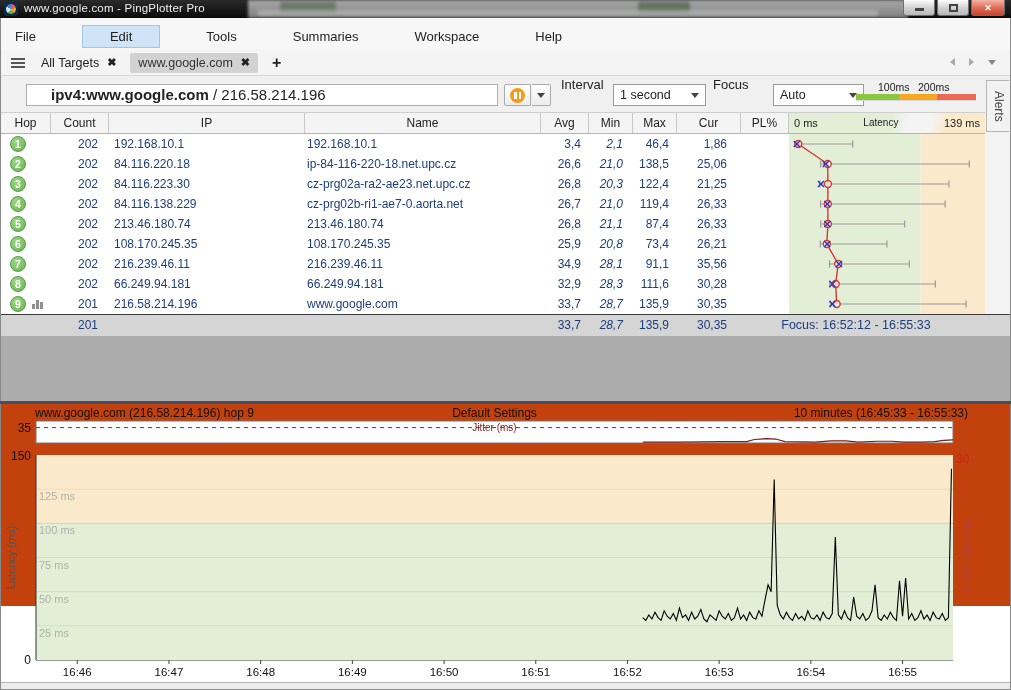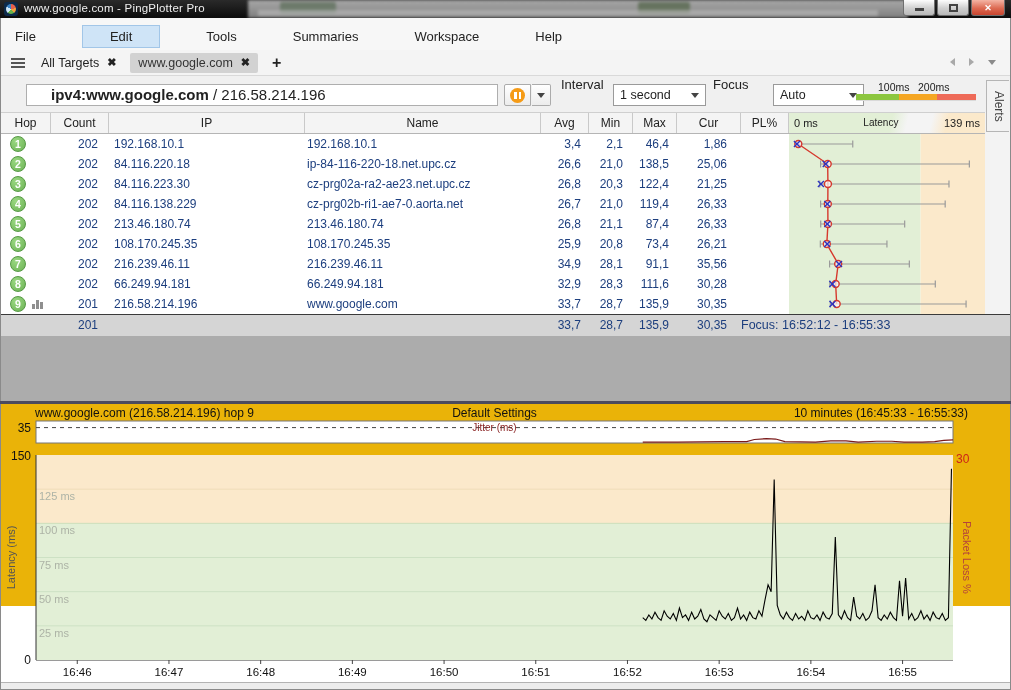--- a/index.html
+++ b/index.html
@@ -90,43 +90,43 @@
   .h-max{left:632px;width:44px} .h-cur{left:676px;width:64px} .h-pl{left:740px;width:48px}
   .h-lat { left:788px; width:196px; border-right:none; display:flex; justify-content:space-between; padding:0 5px;
            background:linear-gradient(103deg,#e2efd6 0%,#e2efd6 52%,#f4f4f4 60%,#f4f4f4 72%,#fbe9cb 80%); }
   .h-lat .hl-c { font-size:10px; }
   .h-lat .hl-s { font-size:11px; }
   .tbody { position:absolute; left:1px; top:134px; width:984px; height:180px; background:#fff; }
   .trow { position:relative; height:20px; }
   .c { position:absolute; top:0; height:20px; line-height:20px; font-size:12px; color:#1c3e7e; white-space:nowrap; }
   .c-count{left:50px;width:47px;text-align:right;} .c-ip{left:113px;width:188px;}
   .c-name{left:306px;width:232px;} .c-avg{left:540px;width:40px;text-align:right;}
-  .c-min{left:584px;width:38px;text-align:right;} .c-max{left:626px;width:42px;text-align:right;}
+  .c-min{left:584px;width:38px;text-align:right;font-style:italic;} .c-max{left:626px;width:42px;text-align:right;}
   .c-cur{left:668px;width:58px;text-align:right;} .c-pl{left:736px;width:48px;text-align:right;}
   .hopbadge { position:absolute; left:9px; top:2px; width:16px; height:16px; border-radius:50%;
               background:radial-gradient(circle at 35% 30%,#9ad882,#6cb254); border:1px solid #569a45;
               color:#fff; font-size:10.5px; font-weight:bold; text-align:center; line-height:15px; }
   .gicon { position:absolute; left:31px; top:5px; width:14px; height:10px; display:flex; align-items:flex-end; gap:1px; }
   .gicon b { width:3px; background:#8f8f8f; display:block; }
   .gicon b:nth-child(1){height:5px} .gicon b:nth-child(2){height:9px} .gicon b:nth-child(3){height:7px}
   .hop-lat-svg { position:absolute; left:789px; top:134px; z-index:2; }
   .rightstrip { position:absolute; left:985px; top:112px; width:25px; height:202px; background:#f3f3f3; }
 
   
   .tfoot { position:absolute; left:1px; top:314px; width:1009px; height:22px; background:#d5d5d5;
            border-top:1px solid #3a3a3a; }
   .tfoot .c { line-height:21px; }
   .c-rt { left:306px; width:232px; text-align:right; font-weight:bold; }
-  .c-focus { left:740px; width:230px; text-align:left; font-size:12.5px; }
+  .c-focus { left:740px; width:230px; text-align:center; font-size:12.5px; }
 
   .graygap { position:absolute; left:1px; top:336px; width:1009px; height:65px; background:#acacac; }
   .darkstrip { position:absolute; left:0; top:401px; width:1011px; height:3px; background:#4b4b5e; }
 
   
-  .lower { position:absolute; left:1px; top:404px; width:1009px; height:202px; background:#eab308; }
+  .lower { position:absolute; left:1px; top:404px; width:1009px; height:202px; background:#c2410c; }
   .low-title { position:absolute; top:2px; font-size:12px; color:#111; }
   .lt-left { left:34px; } .lt-center { left:35px; width:917px; text-align:center; } .lt-right { right:42px; }
   .timeline-svg { position:absolute; left:0; top:0; }
   .bottomstrip { position:absolute; left:1px; top:682px; width:1009px; height:7px; background:#ededed; border-top:1px solid #b3b3b3; }
 </style>
 </head>
 <body>
 
 <div class="app">
 

